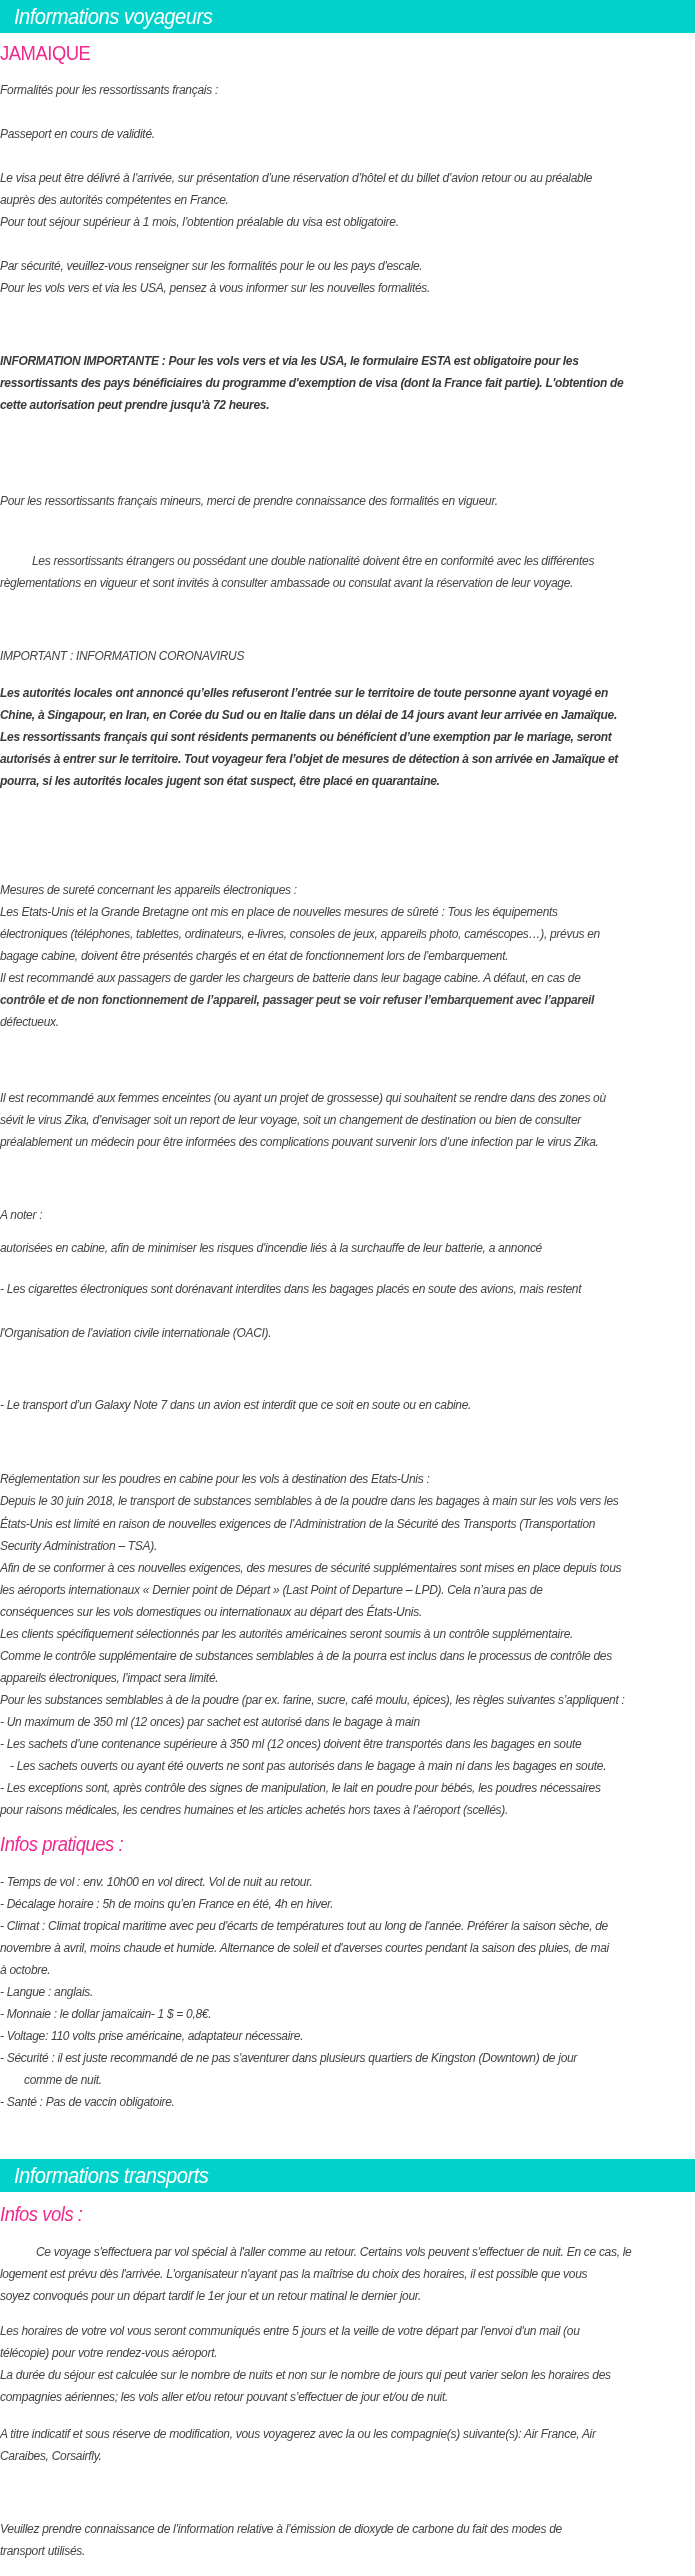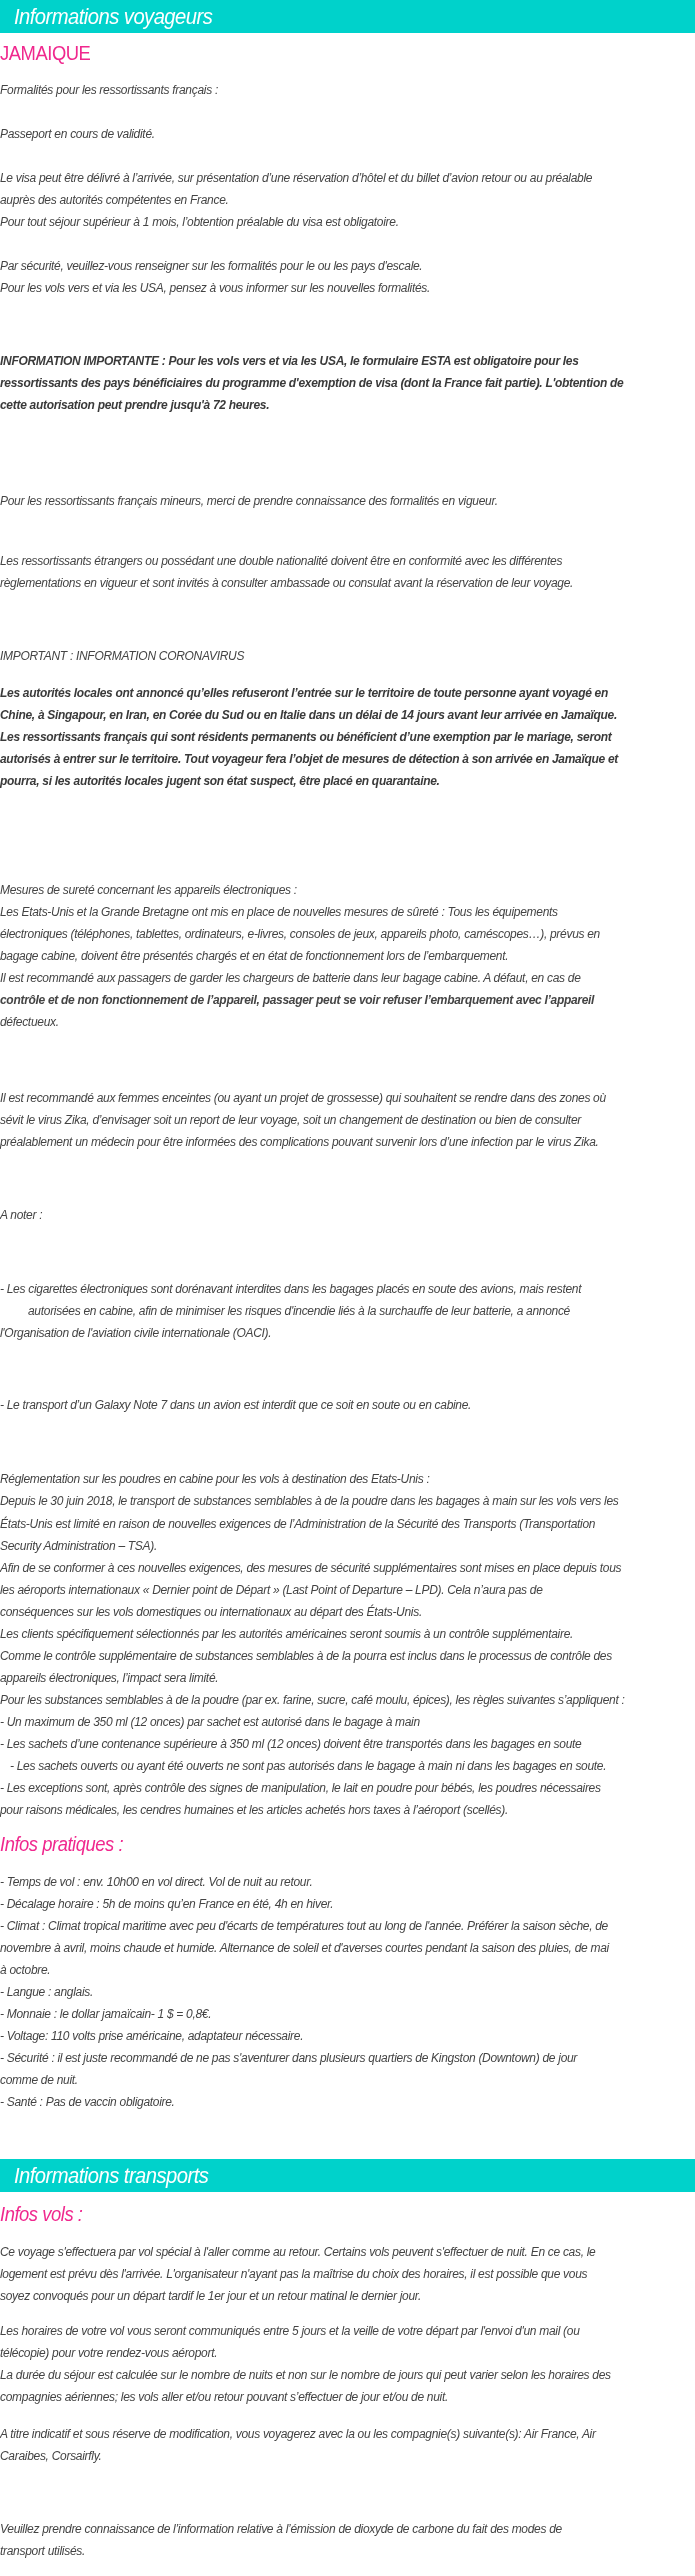--- a/index.html
+++ b/index.html
@@ -27,41 +27,41 @@
     <div class="line" style="top: 126px;">Passeport en cours de validité.</div>
     <div class="line" style="top: 170px;">Le visa peut être délivré à l’arrivée, sur présentation d’une réservation d’hôtel et du billet d’avion retour ou au préalable</div>
     <div class="line" style="top: 192px;">auprès des autorités compétentes en France.</div>
     <div class="line" style="top: 214px;">Pour tout séjour supérieur à 1 mois, l’obtention préalable du visa est obligatoire.</div>
     <div class="line" style="top: 258px;">Par sécurité, veuillez-vous renseigner sur les formalités pour le ou les pays d'escale.</div>
     <div class="line" style="top: 280px;">Pour les vols vers et via les USA, pensez à vous informer sur les nouvelles formalités.</div>
     <div class="line bold" style="top: 353px;">INFORMATION IMPORTANTE : Pour les vols vers et via les USA, le formulaire ESTA est obligatoire pour les</div>
     <div class="line bold" style="top: 375px;">ressortissants des pays bénéficiaires du programme d'exemption de visa (dont la France fait partie). L'obtention de</div>
     <div class="line bold" style="top: 397px;">cette autorisation peut prendre jusqu'à 72 heures.</div>
     <div class="line" style="top: 493px;">Pour les ressortissants français mineurs, merci de prendre connaissance des formalités en vigueur.</div>
-    <div class="line" style="top: 553px;">Les ressortissants étrangers ou possédant une double nationalité doivent être en conformité avec les différentes</div>
+    <div class="line" style="top: 553px; margin-left: 32px;">Les ressortissants étrangers ou possédant une double nationalité doivent être en conformité avec les différentes</div>
     <div class="line" style="top: 575px;">règlementations en vigueur et sont invités à consulter ambassade ou consulat avant la réservation de leur voyage.</div>
     <div class="line" style="top: 648px;">IMPORTANT : INFORMATION CORONAVIRUS</div>
     <div class="line bold" style="top: 685px;">Les autorités locales ont annoncé qu’elles refuseront l’entrée sur le territoire de toute personne ayant voyagé en</div>
     <div class="line bold" style="top: 707px;">Chine, à Singapour, en Iran, en Corée du Sud ou en Italie dans un délai de 14 jours avant leur arrivée en Jamaïque.</div>
     <div class="line bold" style="top: 729px;">Les ressortissants français qui sont résidents permanents ou bénéficient d’une exemption par le mariage, seront</div>
     <div class="line bold" style="top: 751px;">autorisés à entrer sur le territoire. Tout voyageur fera l’objet de mesures de détection à son arrivée en Jamaïque et</div>
     <div class="line bold" style="top: 773px;">pourra, si les autorités locales jugent son état suspect, être placé en quarantaine.</div>
     <div class="line" style="top: 882px;">Mesures de sureté concernant les appareils électroniques :</div>
     <div class="line" style="top: 904px;">Les Etats-Unis et la Grande Bretagne ont mis en place de nouvelles mesures de sûreté : Tous les équipements</div>
     <div class="line" style="top: 926px;">électroniques (téléphones, tablettes, ordinateurs, e-livres, consoles de jeux, appareils photo, caméscopes…), prévus en</div>
     <div class="line" style="top: 948px;">bagage cabine, doivent être présentés chargés et en état de fonctionnement lors de l’embarquement.</div>
     <div class="line" style="top: 970px;">Il est recommandé aux passagers de garder les chargeurs de batterie dans leur bagage cabine. A défaut, en cas de</div>
     <div class="line" style="top: 992px; font-weight: bold;">contrôle et de non fonctionnement de l’appareil, passager peut se voir refuser l’embarquement avec l’appareil</div>
     <div class="line" style="top: 1014px;">défectueux.</div>
     <div class="line" style="top: 1090px;">Il est recommandé aux femmes enceintes (ou ayant un projet de grossesse) qui souhaitent se rendre dans des zones où</div>
     <div class="line" style="top: 1112px;">sévit le virus Zika, d’envisager soit un report de leur voyage, soit un changement de destination ou bien de consulter</div>
     <div class="line" style="top: 1134px;">préalablement un médecin pour être informées des complications pouvant survenir lors d’une infection par le virus Zika.</div>
     <div class="line" style="top: 1207px;">A noter :</div>
     <div class="line" style="top: 1281px;">- Les cigarettes électroniques sont dorénavant interdites dans les bagages placés en soute des avions, mais restent</div>
-    <div class="line" style="top: 1303px; padding-left: 28px;">autorisées en cabine, afin de minimiser les risques d'incendie liés à la surchauffe de leur batterie, a annoncé</div>
+    <div class="line" style="top: 1240px;">autorisées en cabine, afin de minimiser les risques d'incendie liés à la surchauffe de leur batterie, a annoncé</div>
     <div class="line" style="top: 1325px;">l'Organisation de l'aviation civile internationale (OACI).</div>
     <div class="line" style="top: 1397px;">- Le transport d’un Galaxy Note 7 dans un avion est interdit que ce soit en soute ou en cabine.</div>
     <div class="line" style="top: 1471px;">Réglementation sur les poudres en cabine pour les vols à destination des Etats-Unis :</div>
     <div class="line" style="top: 1493px;">Depuis le 30 juin 2018, le transport de substances semblables à de la poudre dans les bagages à main sur les vols vers les</div>
     <div class="line" style="top: 1516px;">États-Unis est limité en raison de nouvelles exigences de l’Administration de la Sécurité des Transports (Transportation</div>
     <div class="line" style="top: 1538px;">Security Administration – TSA).</div>
     <div class="line" style="top: 1560px;">Afin de se conformer à ces nouvelles exigences, des mesures de sécurité supplémentaires sont mises en place depuis tous</div>
     <div class="line" style="top: 1582px;">les aéroports internationaux « Dernier point de Départ » (Last Point of Departure – LPD). Cela n’aura pas de</div>
     <div class="line" style="top: 1604px;">conséquences sur les vols domestiques ou internationaux au départ des États-Unis.</div>
     <div class="line" style="top: 1626px;">Les clients spécifiquement sélectionnés par les autorités américaines seront soumis à un contrôle supplémentaire.</div>
@@ -79,30 +79,30 @@
 <div id="pratiques-lines">
     <div class="line" style="top: 1874px;">- Temps de vol : env. 10h00 en vol direct. Vol de nuit au retour.</div>
     <div class="line" style="top: 1896px;">- Décalage horaire : 5h de moins qu’en France en été, 4h en hiver.</div>
     <div class="line" style="top: 1918px;">- Climat : Climat tropical maritime avec peu d'écarts de températures tout au long de l'année. Préférer la saison sèche, de</div>
     <div class="line" style="top: 1940px;">novembre à avril, moins chaude et humide. Alternance de soleil et d'averses courtes pendant la saison des pluies, de mai</div>
     <div class="line" style="top: 1962px; text-align: right;">à octobre.</div>
     <div class="line" style="top: 1984px;">- Langue : anglais.</div>
     <div class="line" style="top: 2006px;">- Monnaie : le dollar jamaïcain- 1 $ = 0,8€.</div>
     <div class="line" style="top: 2028px;">- Voltage: 110 volts prise américaine, adaptateur nécessaire.</div>
     <div class="line" style="top: 2050px;">- Sécurité : il est juste recommandé de ne pas s'aventurer dans plusieurs quartiers de Kingston (Downtown) de jour</div>
-    <div class="line" style="top: 2072px;">comme de nuit.</div>
+    <div class="line" style="top: 2072px; padding-left: 24px;">comme de nuit.</div>
     <div class="line" style="top: 2094px;">- Santé : Pas de vaccin obligatoire.</div>
   </div>
 
 <div class="banner" style="top:2159px;">
   <span class="banner-title">Informations transports</span>
 </div>
 <div class="heading" style="top:2201px;">Infos vols :</div>
 <div id="transports-lines">
-    <div class="line" style="top: 2244px;">Ce voyage s'effectuera par vol spécial à l'aller comme au retour. Certains vols peuvent s'effectuer de nuit. En ce cas, le</div>
+    <div class="line" style="top: 2244px; padding-left: 36px;">Ce voyage s'effectuera par vol spécial à l'aller comme au retour. Certains vols peuvent s'effectuer de nuit. En ce cas, le</div>
     <div class="line" style="top: 2266px;">logement est prévu dès l'arrivée. L'organisateur n'ayant pas la maîtrise du choix des horaires, il est possible que vous</div>
     <div class="line" style="top: 2288px;">soyez convoqués pour un départ tardif le 1er jour et un retour matinal le dernier jour.</div>
     <div class="line" style="top: 2323px;">Les horaires de votre vol vous seront communiqués entre 5 jours et la veille de votre départ par l'envoi d'un mail (ou</div>
     <div class="line" style="top: 2345px;">télécopie) pour votre rendez-vous aéroport.</div>
     <div class="line" style="top: 2367px;">La durée du séjour est calculée sur le nombre de nuits et non sur le nombre de jours qui peut varier selon les horaires des</div>
     <div class="line" style="top: 2389px;">compagnies aériennes; les vols aller et/ou retour pouvant s’effectuer de jour et/ou de nuit.</div>
     <div class="line" style="top: 2426px;">A titre indicatif et sous réserve de modification, vous voyagerez avec la ou les compagnie(s) suivante(s): Air France, Air</div>
     <div class="line" style="top: 2448px;">Caraibes, Corsairfly.</div>
     <div class="line" style="top: 2521px;">Veuillez prendre connaissance de l’information relative à l’émission de dioxyde de carbone du fait des modes de</div>
     <div class="line" style="top: 2543px;">transport utilisés.</div>

